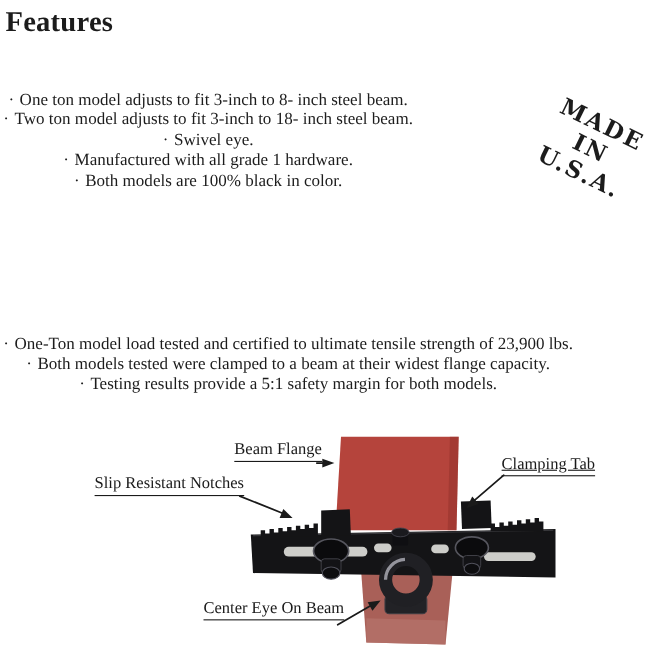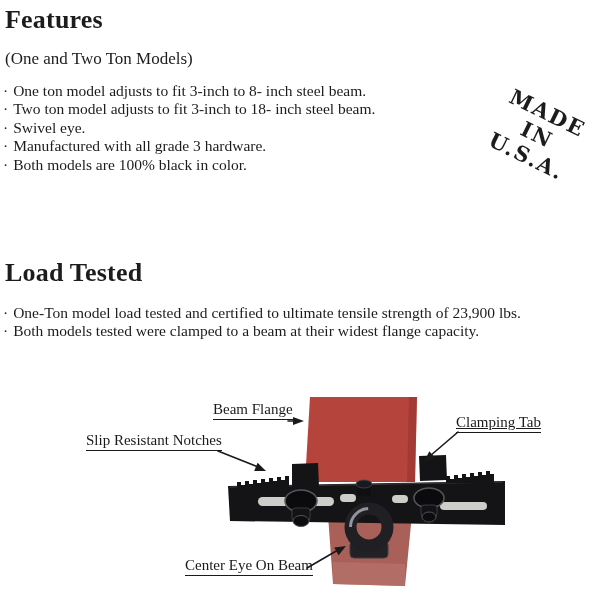--- a/index.html
+++ b/index.html
@@ -11,67 +11,66 @@
     position:absolute; left:5px; margin:0;
     font-size:26px; font-weight:bold; letter-spacing:0.2px;
     font-family:"Liberation Serif", serif;
   }
   .features-title { top:5px; }
   .load-title { top:258px; }
   .subtitle { position:absolute; left:5px; top:49px; margin:0; font-size:17px; }
   .blist { position:absolute; left:3px; font-size:15.5px; line-height:18.4px; white-space:nowrap; }
   .features-list { top:82px; }
   .load-list { top:304px; }
-  .brow { height:18.4px; }
+  .brow { height:18.4px;text-align:center; }
   .dot { display:inline-block; margin-right:5px; }
   .stamp {
     position:absolute; left:468px; top:99px; width:138px;
     transform:rotate(26deg); transform-origin:50% 50%;
     text-align:center; font-family:"DejaVu Serif", serif; font-weight:bold;
     font-size:21px; line-height:24px; letter-spacing:2px; color:#1c1c1c;
   }
   .figure { position:absolute; left:0; top:394px; width:607px; height:212px; }
   .figure svg { position:absolute; left:0; top:0; display:block; }
   .fig-label {
     position:absolute; font-size:15px; line-height:15px; padding-bottom:2px;
     border-bottom:1px solid #1a1a1a; white-space:nowrap; color:#1a1a1a;
     font-family:"Liberation Serif", serif;
   }
   #lbl-beam-flange { left:213px; top:8px; }
   #lbl-clamping-tab { left:456px; top:21px;text-decoration:underline; }
   #lbl-slip-notches { left:86px; top:39px; }
-  #lbl-center-eye { left:185px; top:164px; }
+  #lbl-center-eye { left:185px; top:152px; }
 </style>
 </head>
 <body>
 
 <div class="page">
 
   <h1 class="h1 features-title">Features</h1>
-  <p class="subtitle">(One and Two Ton Models)</p>
 
   <div class="blist features-list">
     <div class="brow"><span class="dot">·</span><span>One ton model adjusts to fit 3-inch to 8- inch steel beam.</span></div>
     <div class="brow"><span class="dot">·</span><span>Two ton model adjusts to fit 3-inch to 18- inch steel beam.</span></div>
     <div class="brow"><span class="dot">·</span><span>Swivel eye.</span></div>
-    <div class="brow"><span class="dot">·</span><span>Manufactured with all grade 3 hardware.</span></div>
+    <div class="brow"><span class="dot">·</span><span>Manufactured with all grade 1 hardware.</span></div>
     <div class="brow"><span class="dot">·</span><span>Both models are 100% black in color.</span></div>
   </div>
 
   <div class="stamp">
     <div class="stamp-line">MADE</div>
     <div class="stamp-line">IN</div>
     <div class="stamp-line">U.S.A.</div>
   </div>
 
-  <h1 class="h1 load-title">Load Tested</h1>
 
   <div class="blist load-list">
     <div class="brow"><span class="dot">·</span><span>One-Ton model load tested and certified to ultimate tensile strength of 23,900 lbs.</span></div>
     <div class="brow"><span class="dot">·</span><span>Both models tested were clamped to a beam at their widest flange capacity.</span></div>
+    <div class="brow"><span class="dot">·</span><span>Testing results provide a 5:1 safety margin for both models.</span></div>
   </div>
 
   <div class="figure">
     <svg width="607" height="212" viewBox="0 0 607 212">
 
       <polygon points="310,3 417,3 415,88 305,88" fill="#b5443c"></polygon>
       <polygon points="409,3 417,3 415,88 407,88" opacity="0.45" fill="#8f2f28"></polygon>
 
       <polygon points="328,121 412,120 405,192 333,190" fill="#a96058"></polygon>
       <polygon points="333,168 405,170 405,192 333,190" opacity="0.75" fill="#b5736b"></polygon>

